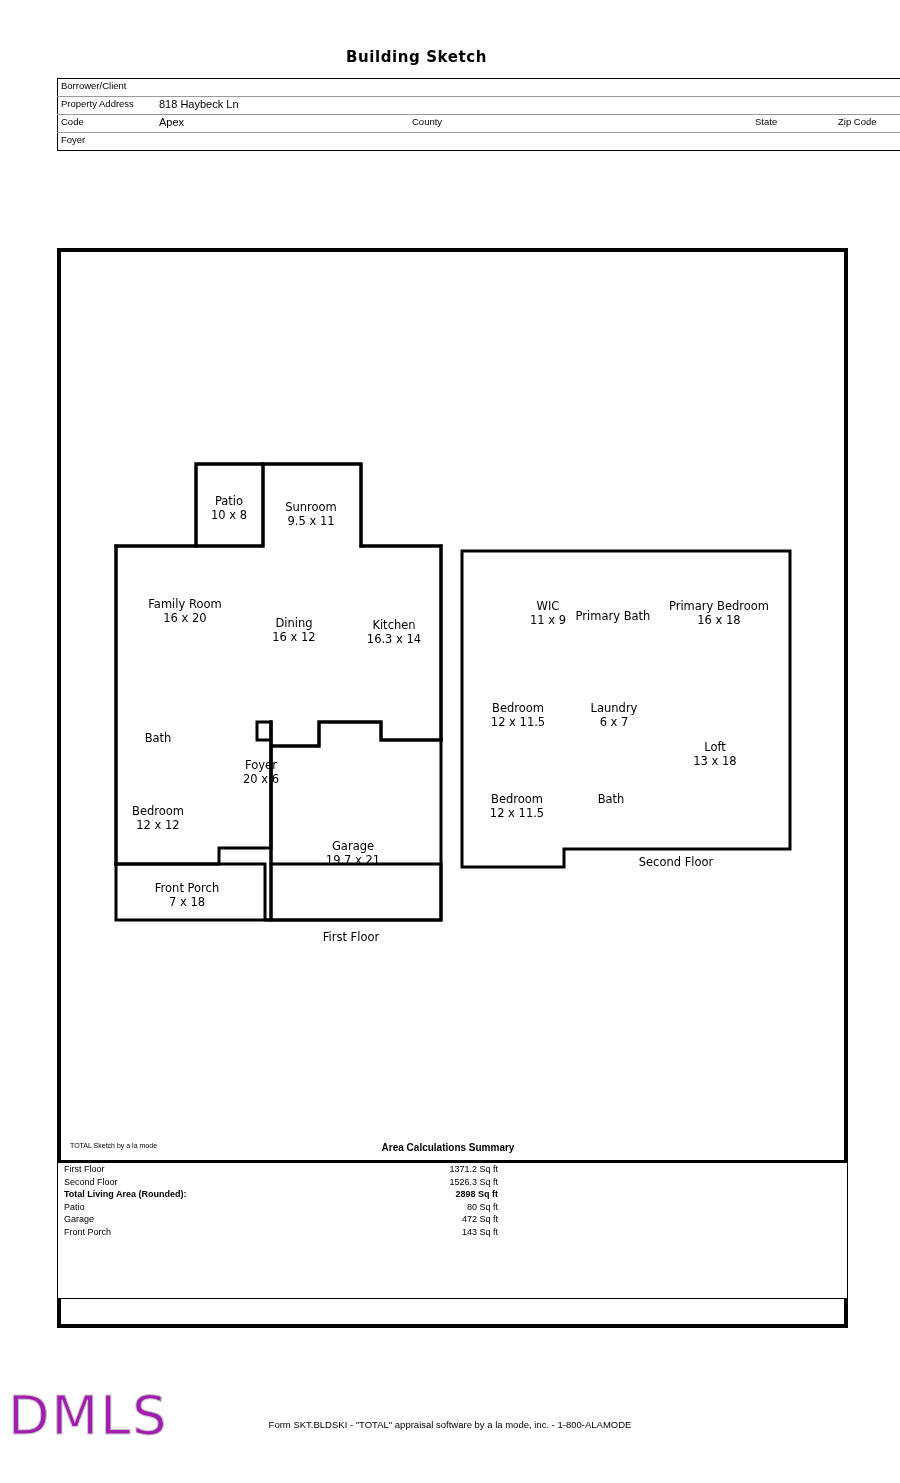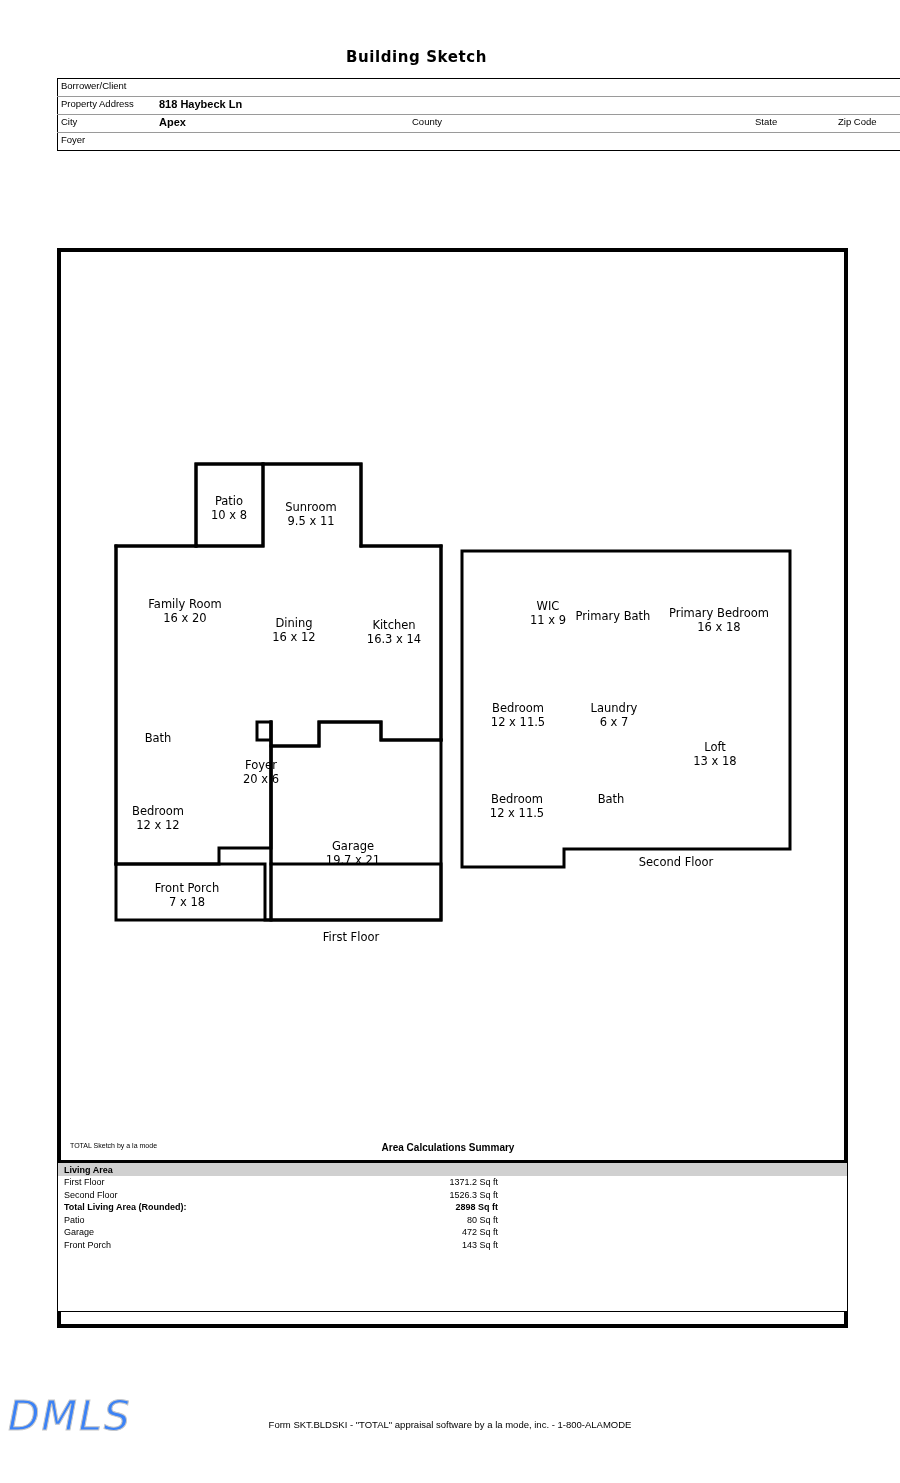--- a/index.html
+++ b/index.html
@@ -52,21 +52,20 @@
     font-family: "Liberation Sans", sans-serif;
     line-height: 13px;
     padding-left: 3px;
     display: inline-block;
   }
   .val {
     font-size: 11px;
     line-height: 15px;
     display: inline-block;
     padding-left: 10px;
-    font-weight: bold;
   }
   .cell-inline { display: flex; align-items: flex-start; }
   .c-lbl { width: 88px; flex: 0 0 88px; }
   .c-mid { width: 250px; flex: 0 0 250px; }
   .c-sm  { width: 80px;  flex: 0 0 80px; }
 
   
   .sketch-frame {
     position: absolute;
     left: 57px;
@@ -150,29 +149,28 @@
   .area-row.total { font-weight: bold; }
   .ar-name { width: 320px; flex: 0 0 320px; padding-left: 6px; box-sizing: border-box; }
   .ar-val  { width: 120px; flex: 0 0 120px; text-align: right; }
   .area-spacer { height: 60px; }
 
   
   .watermark {
     position: absolute;
     left: 8px;
     top: 1388px;
-    font-size: 41px;
+    font-size: 54px;
     letter-spacing: 2px;
     font-family: "DejaVu Sans", sans-serif;
-    color: #3b82f6;
+    color: #a21caf;
     -webkit-text-stroke: 1px #c9c9c9;
     text-shadow: 0 0 0 #dcdcdc;
     line-height: 56px;
     user-select: none;
-    font-style: italic;
   }
   .footer-note {
     position: absolute;
     left: 0;
     top: 1419px;
     width: 900px;
     text-align: center;
     font-size: 9.5px;
     font-family: "Liberation Sans", sans-serif;
     color: #000;
@@ -197,21 +195,21 @@
     <td>
       <div class="cell-inline">
         <span class="lbl c-lbl">Property Address</span>
         <span class="val">818 Haybeck Ln</span>
       </div>
     </td>
   </tr>
   <tr>
     <td>
       <div class="cell-inline">
-        <span class="lbl c-lbl">City</span>
+        <span class="lbl c-lbl">Code</span>
         <span class="val c-mid">Apex</span>
         <span class="lbl c-sm">County</span>
         <span class="val c-mid"></span>
         <span class="lbl c-sm">State</span>
         <span class="lbl c-sm">Zip Code</span>
         <span class="val"></span>
       </div>
     </td>
   </tr>
   <tr>
@@ -321,21 +319,21 @@
 
   <div class="room-label" style="left:463px; top:348px;margin-left:24px;">
     <span>WIC</span><br>
     <span>11 x 9</span>
   </div>
 
   <div class="room-label" style="left:552px; top:358px;">
     <span>Primary Bath</span>
   </div>
 
-  <div class="room-label" style="left:658px; top:348px;margin-top:7px;">
+  <div class="room-label" style="left:658px; top:348px;">
     <span>Primary Bedroom</span><br>
     <span>16 x 18</span>
   </div>
 
   <div class="room-label" style="left:457px; top:450px;">
     <span>Bedroom</span><br>
     <span>12 x 11.5</span>
   </div>
 
   <div class="room-label" style="left:553px; top:450px;">
@@ -358,23 +356,20 @@
   </div>
 
   <div class="floor-caption" style="left:615px; top:603px;">Second Floor</div>
 
 </div>
 
 <div class="total-credit">TOTAL Sketch by a la mode</div>
 <div class="area-title">Area Calculations Summary</div>
 
 <div class="area-table">
-  <div class="area-row section">
-    <span class="ar-name">Living Area</span>
-  </div>
   <div class="area-row">
     <span class="ar-name">First Floor</span>
     <span class="ar-val">1371.2 Sq ft</span>
   </div>
   <div class="area-row">
     <span class="ar-name">Second Floor</span>
     <span class="ar-val">1526.3 Sq ft</span>
   </div>
   <div class="area-row total">
     <span class="ar-name">Total Living Area (Rounded):</span>

